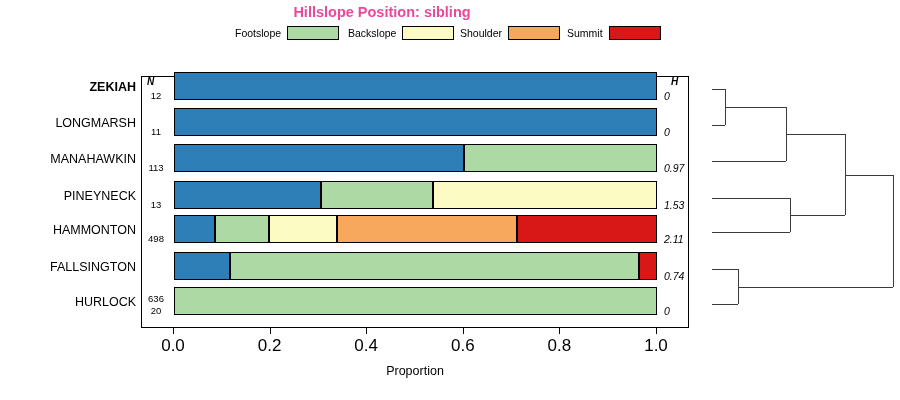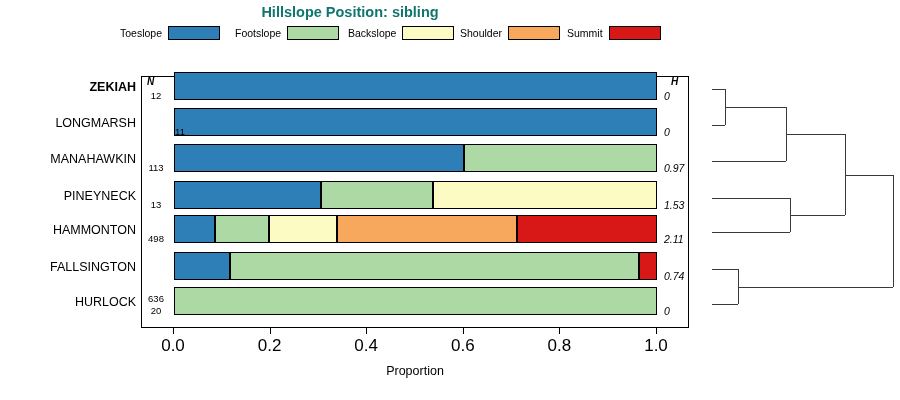--- a/index.html
+++ b/index.html
@@ -1,19 +1,19 @@
 <!DOCTYPE html>
 <html><head>
 <meta charset="utf-8">
 <style>
   html,body{margin:0;padding:0;}
   body{width:900px;height:400px;background:#ffffff;font-family:"Liberation Sans",sans-serif;overflow:hidden;position:relative;}
   #root{position:absolute;left:0;top:0;width:900px;height:400px;}
 
-  .title{position:absolute;left:0;top:4px;width:700px;text-align:center;font-size:14.5px;font-weight:bold;color:#0f766e;}
+  .title{position:absolute;left:0;top:4px;width:700px;text-align:center;font-size:14.5px;font-weight:bold;color:#ec4899;padding-left:32px;}
 
   
   .legend{position:absolute;left:120px;top:24px;width:600px;height:18px;}
   .leg-item{position:absolute;top:0;height:18px;display:flex;align-items:center;}
   .leg-label{font-size:10.5px;color:#000;margin-right:6px;white-space:nowrap;}
   .leg-swatch{width:52px;height:14px;border:1.2px solid #000;box-sizing:border-box;}
 
   
   .panel{position:absolute;left:141px;top:76px;width:548px;height:252px;border:1px solid #000;box-sizing:border-box;background:#fff;}
 
@@ -37,24 +37,20 @@
   .dline{position:absolute;background:#3a3a3a;}
 </style>
 </head>
 <body>
 
 <div id="root">
 
   <div class="title">Hillslope Position: sibling</div>
 
   <div class="legend" id="legend">
-      <div class="leg-item" style="left: 0px;">
-        <span class="leg-label">Toeslope</span>
-        <span class="leg-swatch" style="background: rgb(46, 126, 184);"></span>
-      </div>
       <div class="leg-item" style="left: 115px;">
         <span class="leg-label">Footslope</span>
         <span class="leg-swatch" style="background: rgb(173, 218, 164);"></span>
       </div>
       <div class="leg-item" style="left: 228px; align-items: center;">
         <span class="leg-label">Backslope</span>
         <span class="leg-swatch" style="background: rgb(252, 251, 196);"></span>
       </div>
       <div class="leg-item" style="left: 340px;">
         <span class="leg-label">Shoulder</span>
@@ -104,21 +100,21 @@
       <div class="ylab" style="top: 116px; right: 764px;">LONGMARSH</div>
       <div class="ylab" style="top: 152px; right: 764px;">MANAHAWKIN</div>
       <div class="ylab" style="top: 189px; right: 764px;">PINEYNECK</div>
       <div class="ylab" style="top: 223px; right: 764px;">HAMMONTON</div>
       <div class="ylab" style="top: 260px; right: 764px;">FALLSINGTON</div>
       <div class="ylab" style="top: 295px; right: 764px;">HURLOCK</div>
     </div>
   <div id="ncol">
       <div class="nhdr" style="left: 147px; top: 76px;">N</div>
       <div class="nval" style="top: 90px; left: 143px; width: 26px;">12</div>
-      <div class="nval" style="top: 126px; left: 143px; width: 26px; padding-left: 24px;">11</div>
+      <div class="nval" style="top: 126px; left: 143px; width: 26px;">11</div>
       <div class="nval" style="top: 162px; left: 143px; width: 26px;">113</div>
       <div class="nval" style="top: 199px; left: 143px; width: 26px;">13</div>
       <div class="nval" style="top: 233px; left: 143px; width: 26px;">498</div>
       <div class="nval" style="top: 270px; left: 143px; width: 26px; margin-top: 23px;">636</div>
       <div class="nval" style="top: 305px; left: 143px; width: 26px;">20</div>
     </div>
   <div id="hcol">
       <div class="hhdr" style="left: 671px; top: 76px;">H</div>
       <div class="hval" style="top: 90px; left: 664px;">0</div>
       <div class="hval" style="top: 126px; left: 664px;">0</div>

